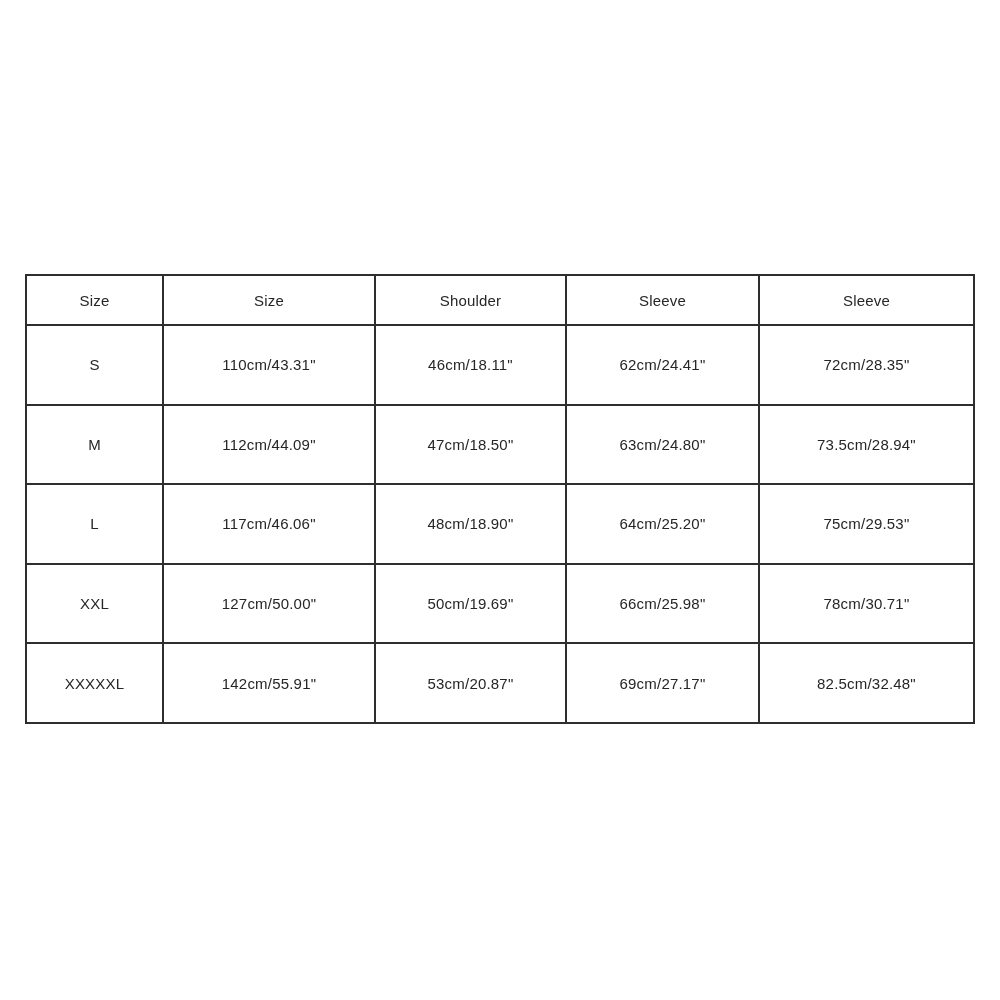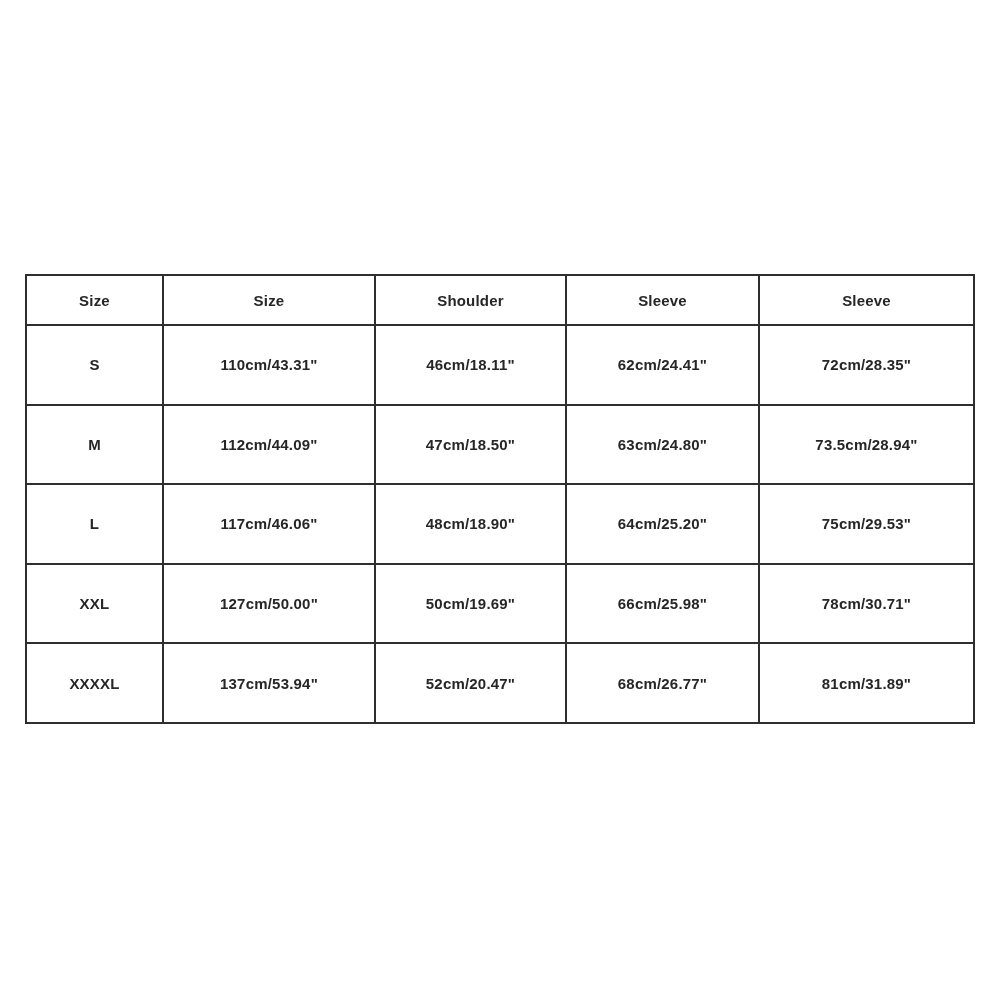--- a/index.html
+++ b/index.html
@@ -33,21 +33,21 @@
   table.size-chart col.c-sleeve   { width: 193px; }
   table.size-chart col.c-length   { width: 215px; }
   table.size-chart th,
   table.size-chart td {
     border: 2px solid #2e2e2e;
     text-align: center;
     vertical-align: middle;
     height: 48px;
     padding: 0 4px;
     color: #262626;
-    font-weight: bold;
+    font-weight: normal;
     font-size: 15px;
     letter-spacing: 0.2px;
     white-space: nowrap;
     overflow: hidden;
   }
   table.size-chart th {
     font-size: 15px;
   }
 </style>
 </head>
@@ -94,21 +94,21 @@
           <td>75cm/29.53"</td>
         </tr>
         <tr>
           <td>XXL</td>
           <td>127cm/50.00"</td>
           <td>50cm/19.69"</td>
           <td>66cm/25.98"</td>
           <td>78cm/30.71"</td>
         </tr>
         <tr>
-          <td>XXXXL</td>
-          <td>137cm/53.94"</td>
-          <td>52cm/20.47"</td>
-          <td>68cm/26.77"</td>
-          <td>81cm/31.89"</td>
+          <td>XXXXXL</td>
+          <td>142cm/55.91"</td>
+          <td>53cm/20.87"</td>
+          <td>69cm/27.17"</td>
+          <td>82.5cm/32.48"</td>
         </tr>
       </tbody>
   </table>
 </div>
 
 </body></html>

